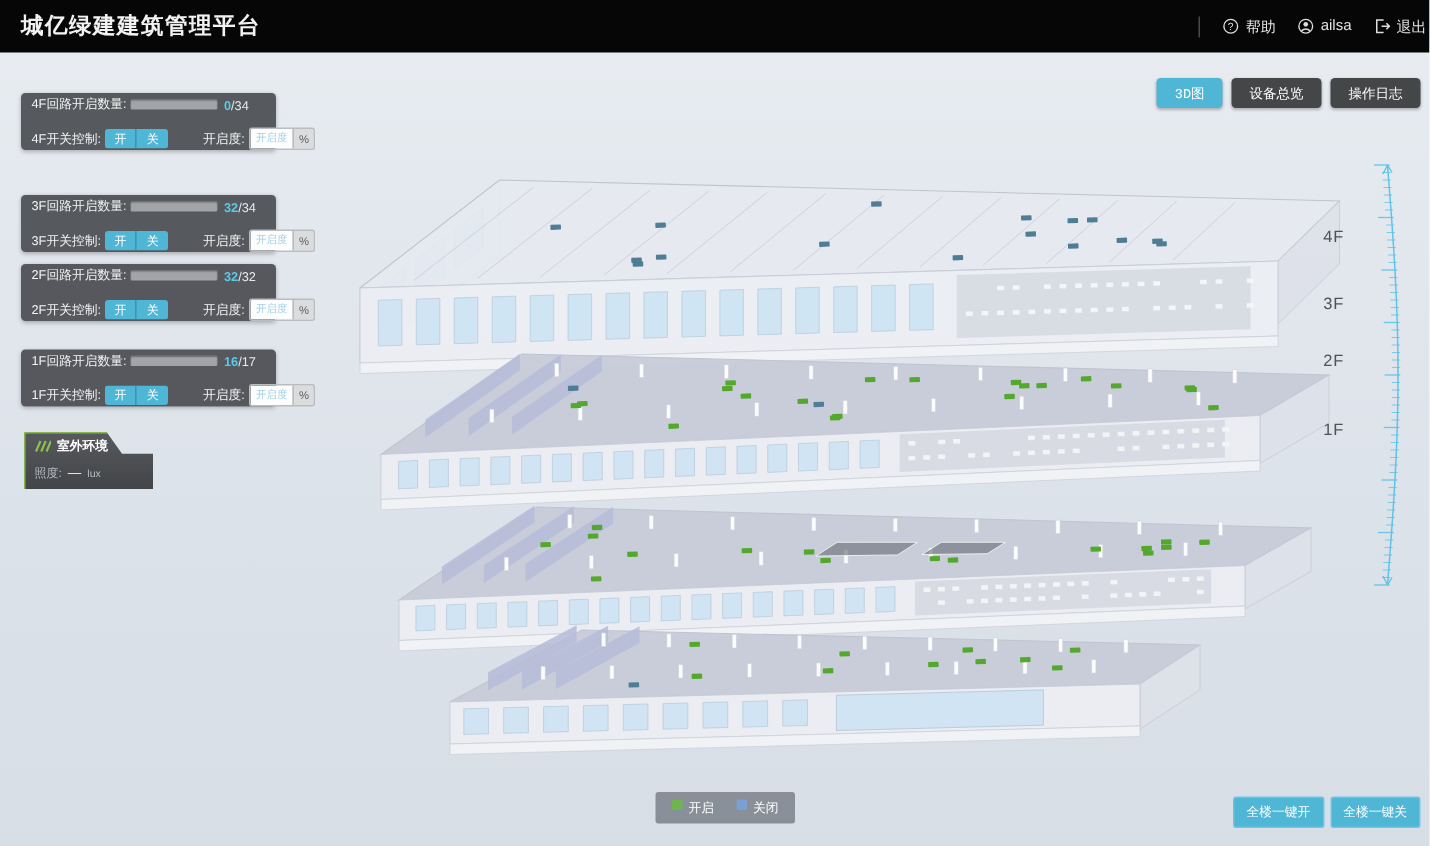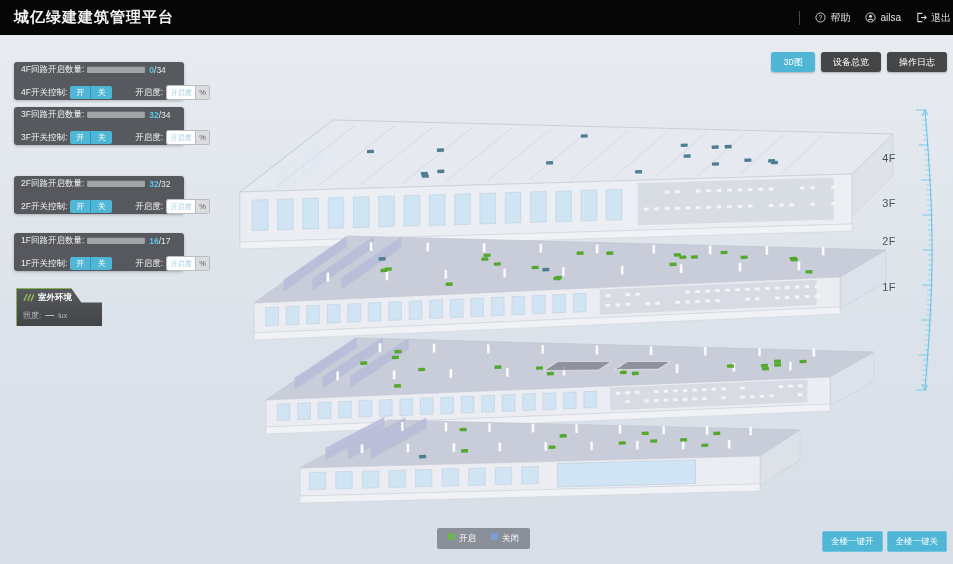--- a/index.html
+++ b/index.html
@@ -469,21 +469,21 @@
         <button class="sw-btn">关</button>
       </span>
     <span class="clbl dim-lbl">开启度:</span>
     <span class="dim-group">
         <input class="dim-input" placeholder="开启度" style="">
         <span class="dim-pct">%</span>
       </span>
   </div>
 </div>
 
-<div class="floor-card" style="top:107px">
+<div class="floor-card" style="top:130px">
   <div class="card-row">
     <span class="clbl">3F回路开启数量:</span>
     <span class="pbar"><span class="pfill" style="width: 94.1176%;"></span></span>
     <span class="pcount"><span class="v">32</span><span>/34</span></span>
   </div>
   <div class="card-row">
     <span class="clbl">3F开关控制:</span>
     <span class="sw-group">
         <button class="sw-btn">开</button>
         <button class="sw-btn">关</button>

